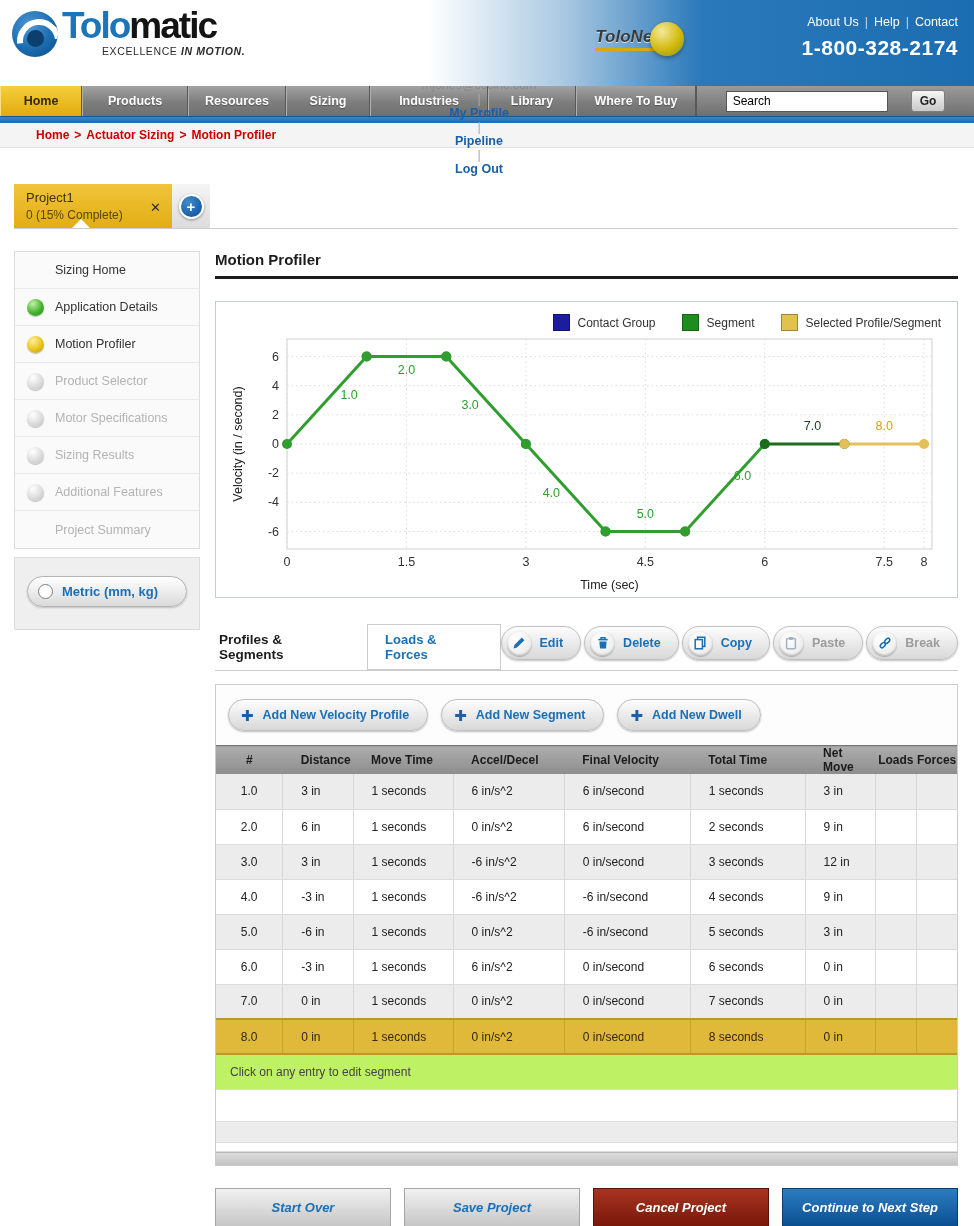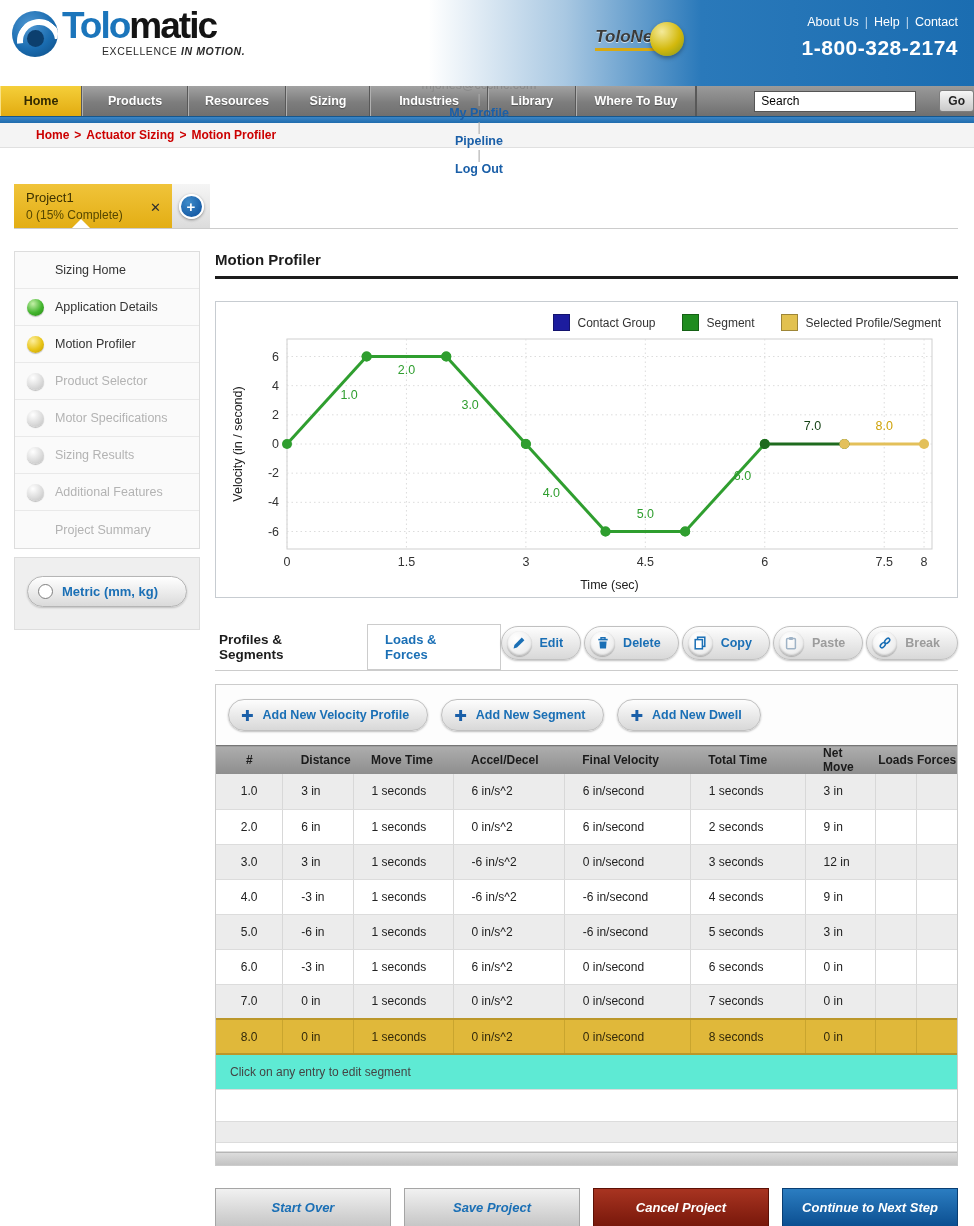--- a/index.html
+++ b/index.html
@@ -30,21 +30,21 @@
   .top-links .tl { cursor: pointer; }
   .phone { position: absolute; right: 16px; top: 36px; color: #fff; font-size: 21px; font-weight: bold; letter-spacing: 0.5px; }
   
   .nav { display: flex; height: 30px; background: linear-gradient(#9a9a9a, #6f6f6f); }
   .nav-item { display: flex; align-items: center; justify-content: center; font-weight: bold; font-size: 12.5px; color: #fff; background: linear-gradient(#a2a2a2, #7d7d7d 55%, #6f6f6f); border-right: 1px solid #585858; border-left: 1px solid #b0b0b0; cursor: pointer; text-shadow: 0 1px 1px rgba(0,0,0,.35); }
   .nav-item:nth-child(1){ width: 82px; } .nav-item:nth-child(2){ width: 106px; }
   .nav-item:nth-child(3){ width: 98px; text-align: right; } .nav-item:nth-child(4){ width: 84px; }
   .nav-item:nth-child(5){ width: 118px; } .nav-item:nth-child(6){ width: 88px; }
   .nav-item:nth-child(7){ width: 120px; }
   .nav-item.active { background: linear-gradient(#f5cf3a, #e2ab10); color: #332a00; text-shadow: none; border-left-color: #f8e287; }
-  .nav-search { flex: 1; display: flex; align-items: center; justify-content: flex-end; gap: 23px; padding-right: 0; background: linear-gradient(#9a9a9a, #6f6f6f); border-left: 1px solid #585858; }
+  .nav-search { flex: 1; display: flex; align-items: center; justify-content: center; gap: 23px; padding-right: 0; background: linear-gradient(#9a9a9a, #6f6f6f); border-left: 1px solid #585858; }
   .search-input { width: 162px; height: 21px; border: 1px solid #555; padding: 1px 6px; font-size: 12px; font-family: inherit; }
   .go-btn { height: 22px; padding: 0 8px; border: 1px solid #7e7e7e; border-radius: 3px; background: linear-gradient(#f6f6f6, #c9c9c9); font-weight: bold; font-size: 12px; color: #222; cursor: pointer; }
   .blue-strip { height: 7px; background: linear-gradient(#3a85c6, #1f6bad); border-top: 1px solid #14578f; }
   
   .breadcrumb { height: 25px; background: #f4f4f4; border-bottom: 1px solid #e0e0e0; display: flex; align-items: center; padding-left: 36px; color: #cc0000; font-weight: bold; font-size: 12px; }
   .crumb { cursor: pointer; } .crumb-sep { margin: 0 5px; }
   .user-bar { height: 28px; display: flex; align-items: center; justify-content: flex-end; padding-right: 16px; font-size: 12.5px; flex-direction: column; }
   .user-email { color: #8a8a8a; }
   .user-link { color: #1a5fa8; font-weight: bold; cursor: pointer; }
   .user-sep { color: #aaa; margin: 0 7px; }
@@ -100,21 +100,21 @@
   .plus-glyph { font-size: 15px; font-weight: bold; color: #1a5fa8; line-height: 1; }
   table.seg { width: 100%; border-collapse: collapse; font-size: 12px; }
   table.seg th { background: linear-gradient(#adadad, #8d8d8d); border-top: 1px solid #767676; color: #1b1b1b; font-weight: bold; height: 27px; text-align: left; padding-left: 18px; }
   table.seg th:first-child { text-align: center; padding-left: 0; }
   table.seg th.narrow { text-align: center; padding-left: 0; }
   table.seg td { height: 35px; padding-left: 18px; border-left: 1px solid #d8d8d8; border-bottom: 1px solid #dcdcdc; color: #222; }
   table.seg td:first-child { border-left: none; text-align: center; padding-left: 0; }
   table.seg tr.odd td { background: #ececec; }
   table.seg tr.even td { background: #ffffff; }
   table.seg tr.selected td { background: #e0b83a; border-top: 2px solid #bb972a; border-bottom: 2px solid #bb972a; color: #33290a; border-left-color: #c9a52e; }
-  table.seg tr.note-row td { background: #5eead4; height: 35px; padding-left: 14px; color: #444; text-align: left; }
+  table.seg tr.note-row td { background: #bef264; height: 35px; padding-left: 14px; color: #444; text-align: left; }
   table.seg tr.empty-a td { background: #fff; height: 32px; }
   table.seg tr.empty-b td { background: #ececec; height: 21px; }
   table.seg tr.empty-c td { background: #fff; height: 9px; }
   .panel-footer { height: 13px; background: linear-gradient(#dcdcdc, #c3c3c3); border-top: 1px solid #b5b5b5; }
   th:nth-child(1), td:nth-child(1){ width: 9%; }  th:nth-child(2), td:nth-child(2){ width: 9.5%; }
   th:nth-child(3), td:nth-child(3){ width: 13.5%; } th:nth-child(4), td:nth-child(4){ width: 15%; }
   th:nth-child(5), td:nth-child(5){ width: 17%; } th:nth-child(6), td:nth-child(6){ width: 15.5%; }
   th:nth-child(7), td:nth-child(7){ width: 9.5%; } th:nth-child(8), td:nth-child(8){ width: 5.5%; }
   th:nth-child(9), td:nth-child(9){ width: 5.5%; }
   

